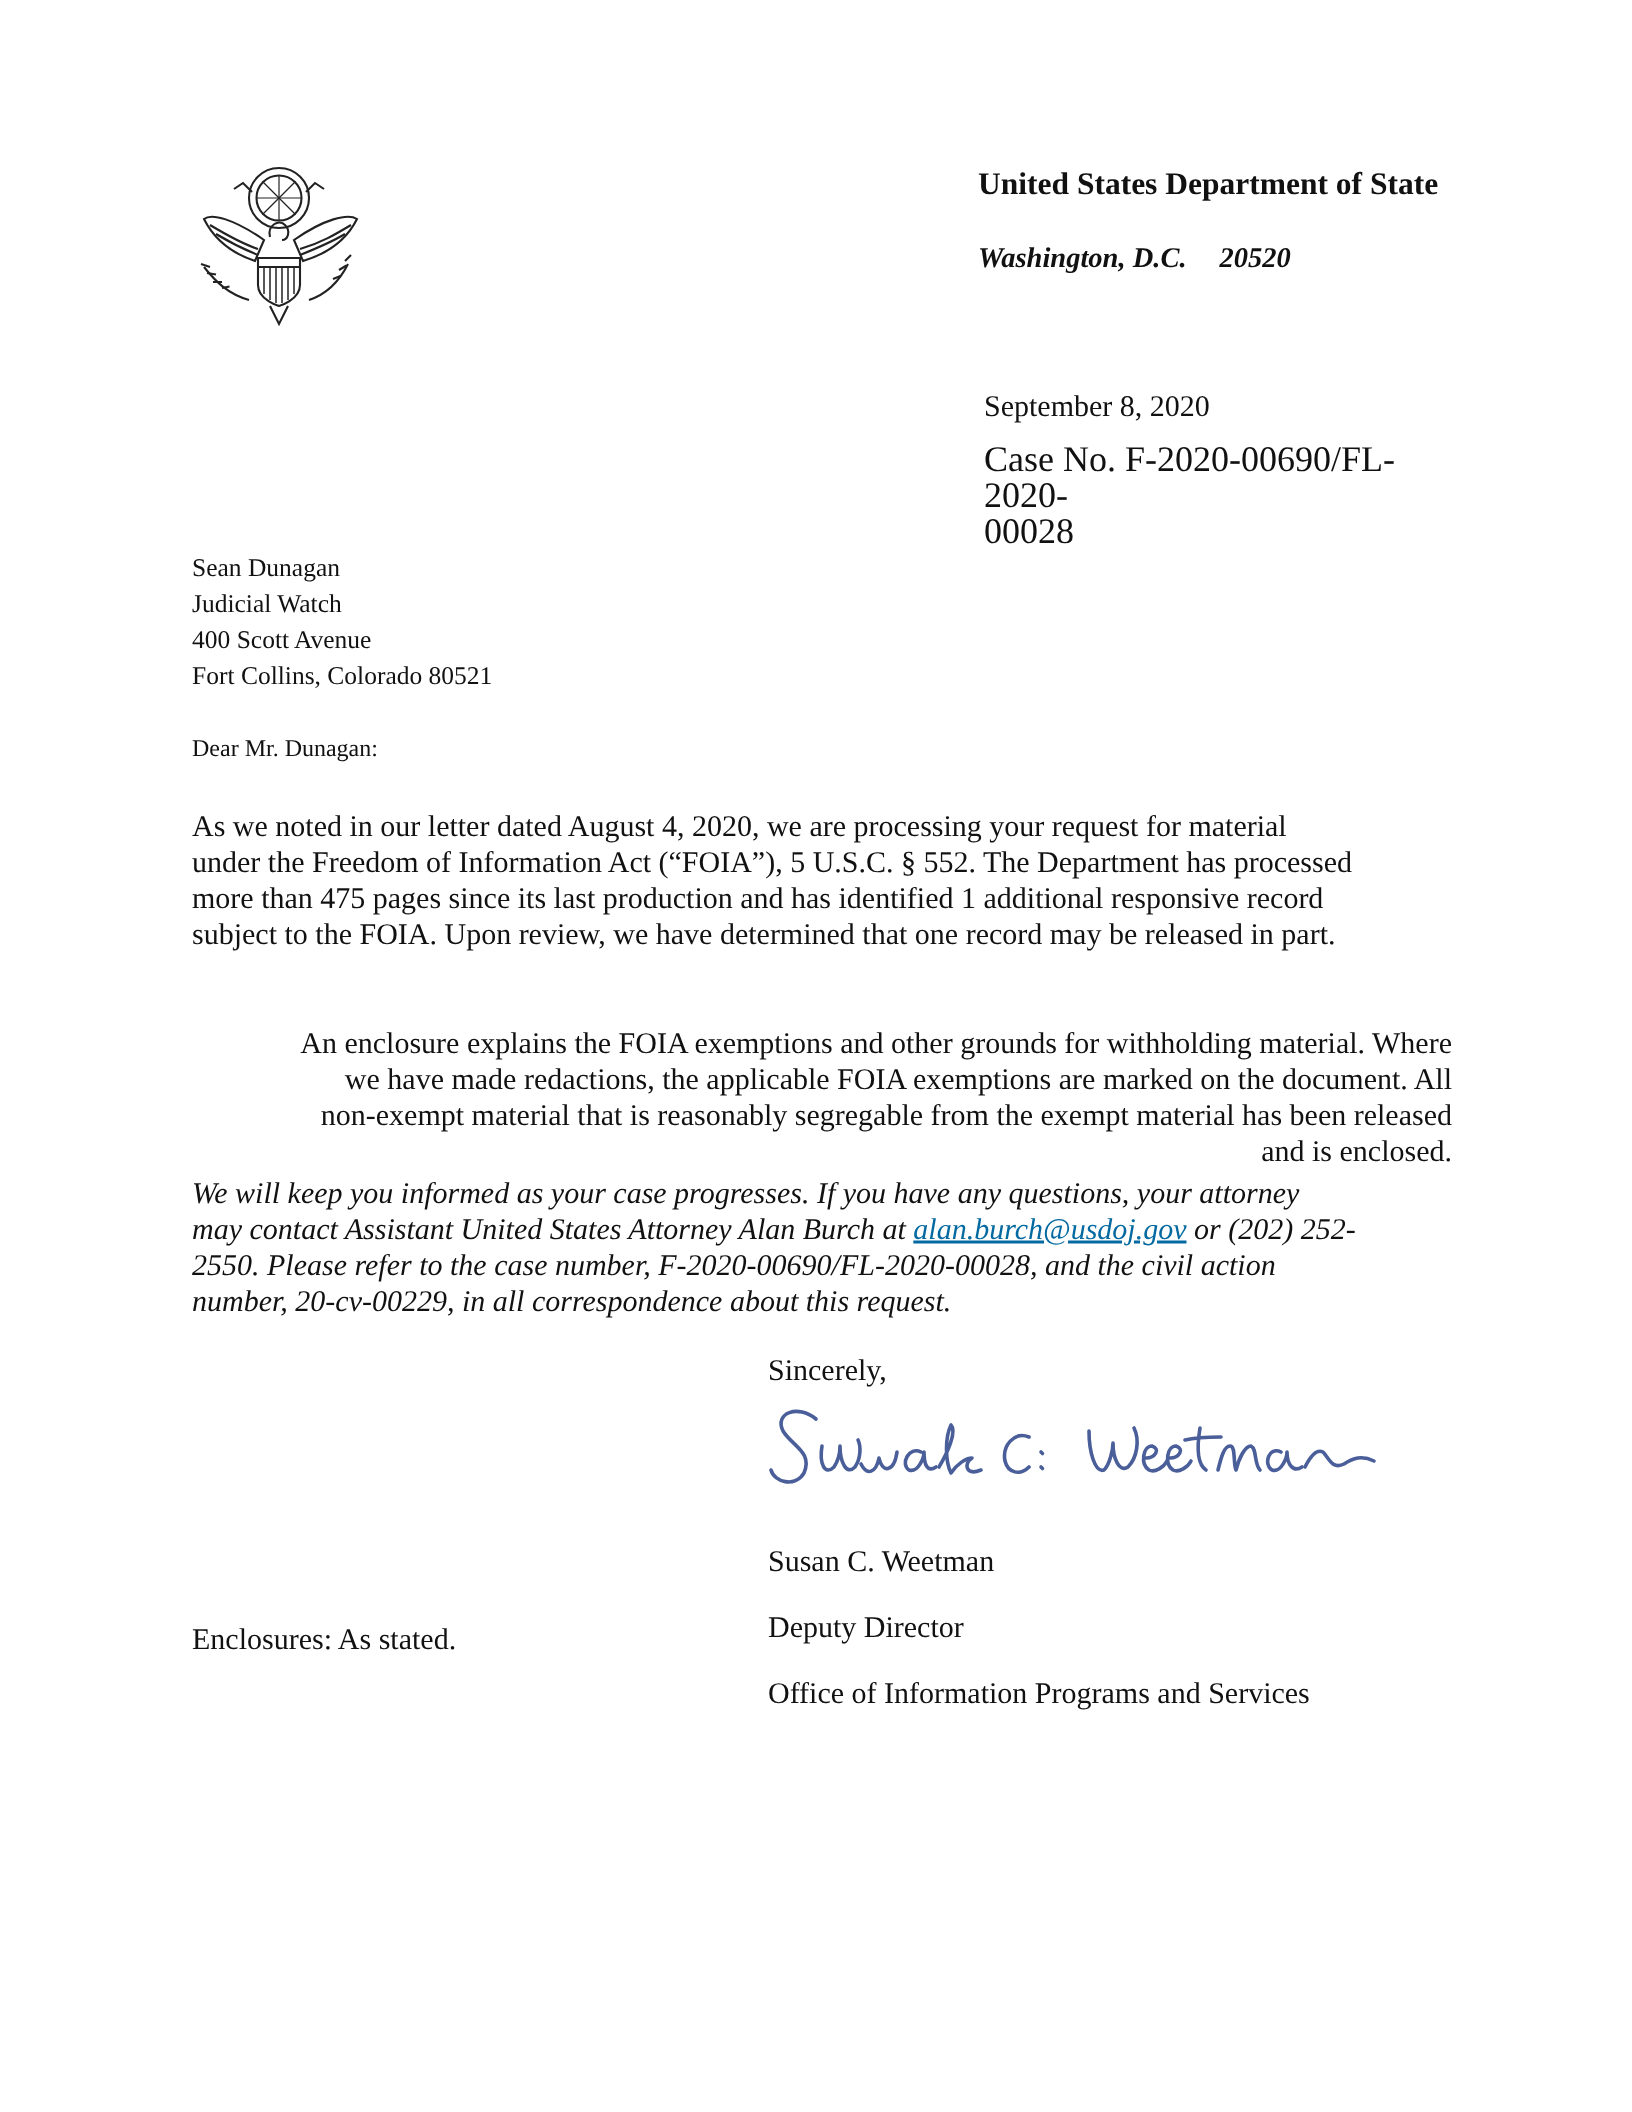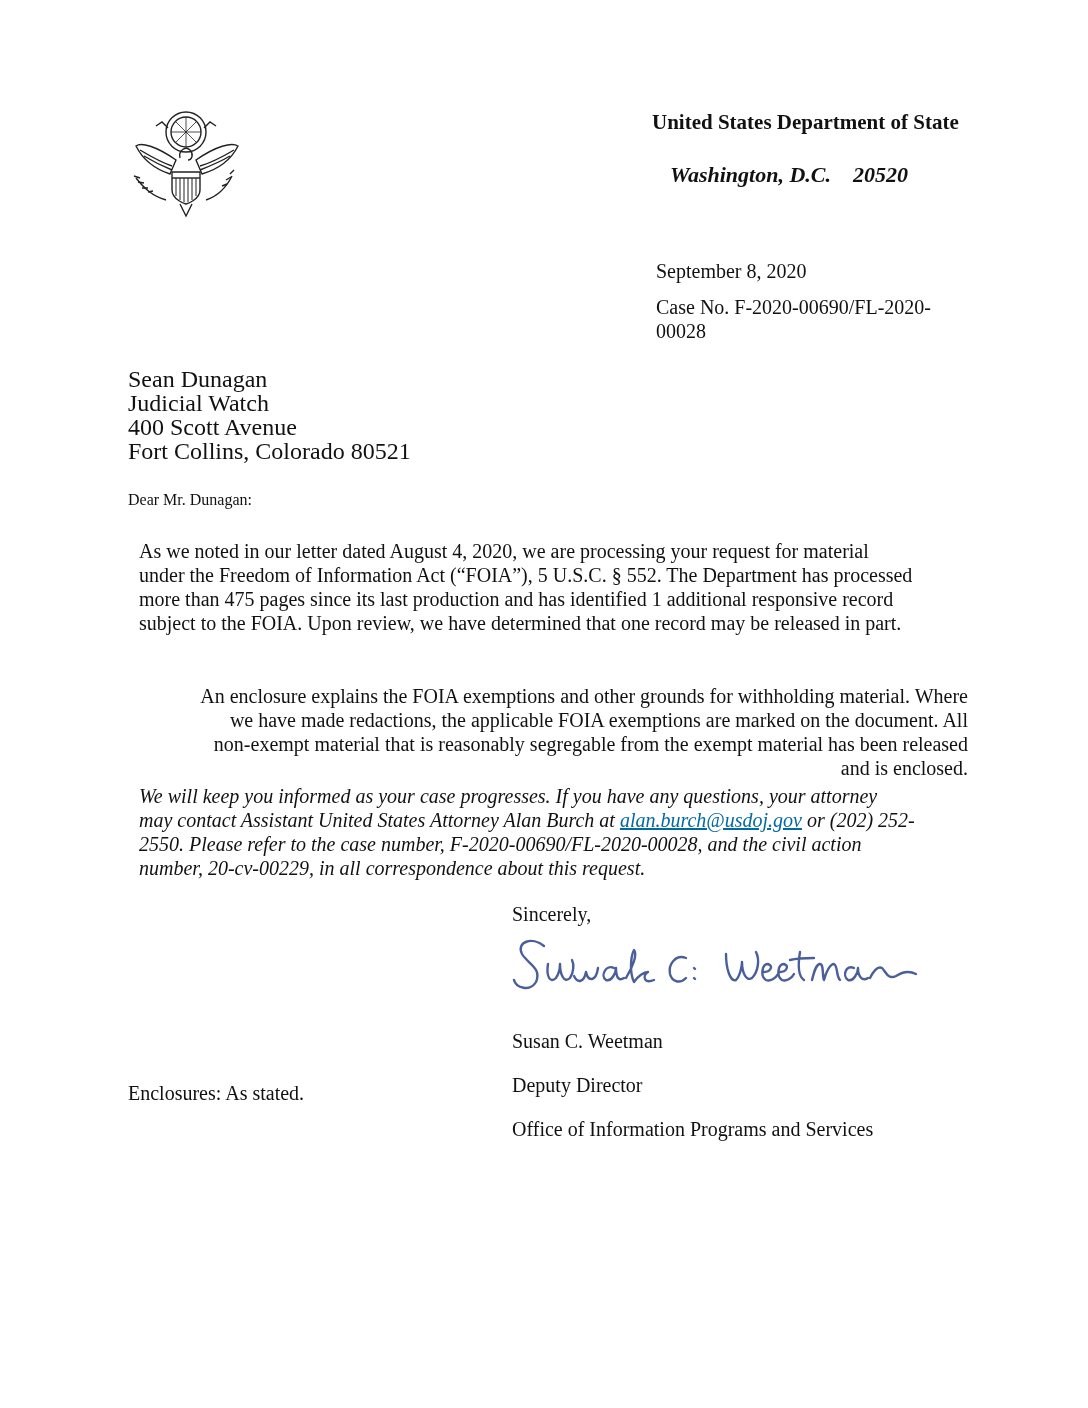--- a/index.html
+++ b/index.html
@@ -3,32 +3,32 @@
   <meta charset="utf-8">
   <style>
     html, body { margin: 0; padding: 0; background: #ffffff; }
     body {
       width: 1088px; height: 1408px; position: relative; overflow: hidden;
       font-family: "Liberation Serif", serif; color: #111111;
     }
     .abs { position: absolute; }
     .seal { left: 126px; top: 106px; width: 134px; height: 112px; }
     .hdr-title { left: 652px; top: 110px; font-size: 21px; font-weight: bold; white-space: nowrap; }
-    .hdr-city { left: 670px; top: 162px; font-size: 22px; font-weight: bold; font-style: italic; white-space: nowrap; }
+    .hdr-city { left: 652px; top: 162px; font-size: 19px; font-weight: bold; font-style: italic; white-space: nowrap; }
     .hdr-city .zip { margin-left: 22px; }
     .date { left: 656px; top: 260px; font-size: 20px; white-space: nowrap; }
-    .case { left: 656px; top: 295px; font-size: 20px; line-height: 24px; width: 300px; }
-    .addr { left: 128px; top: 367px; font-size: 24px; line-height: 24px; }
+    .case { left: 656px; top: 295px; font-size: 24px; line-height: 24px; width: 300px; }
+    .addr { left: 128px; top: 367px; font-size: 17px; line-height: 24px; }
     .addr div { white-space: nowrap; }
     .salutation { left: 128px; top: 491px; font-size: 16px; white-space: nowrap; }
     .para { left: 128px; width: 840px; font-size: 20px; line-height: 24px; text-align: left; }
     .p1 { top: 539px; }
     .p2 { top: 684px; text-align: right; }
     .p3 { top: 784px; font-style: italic; }
-    .para .ln { display: block; white-space: nowrap; margin-left: 11px; }
+    .para .ln { display: block; white-space: nowrap; }
     a.email { color: #0369a1; text-decoration: underline; }
     .closing { left: 512px; top: 903px; font-size: 20px; white-space: nowrap; }
     .sig { left: 508px; top: 928px; width: 420px; height: 74px; }
     .signer { left: 512px; top: 1009px; font-size: 20px; line-height: 24px; }
     .signer div { white-space: nowrap; margin-top: 20px; }
     .encl { left: 128px; top: 1082px; font-size: 20px; white-space: nowrap; }
   </style>
 </head>
 <body>
 

